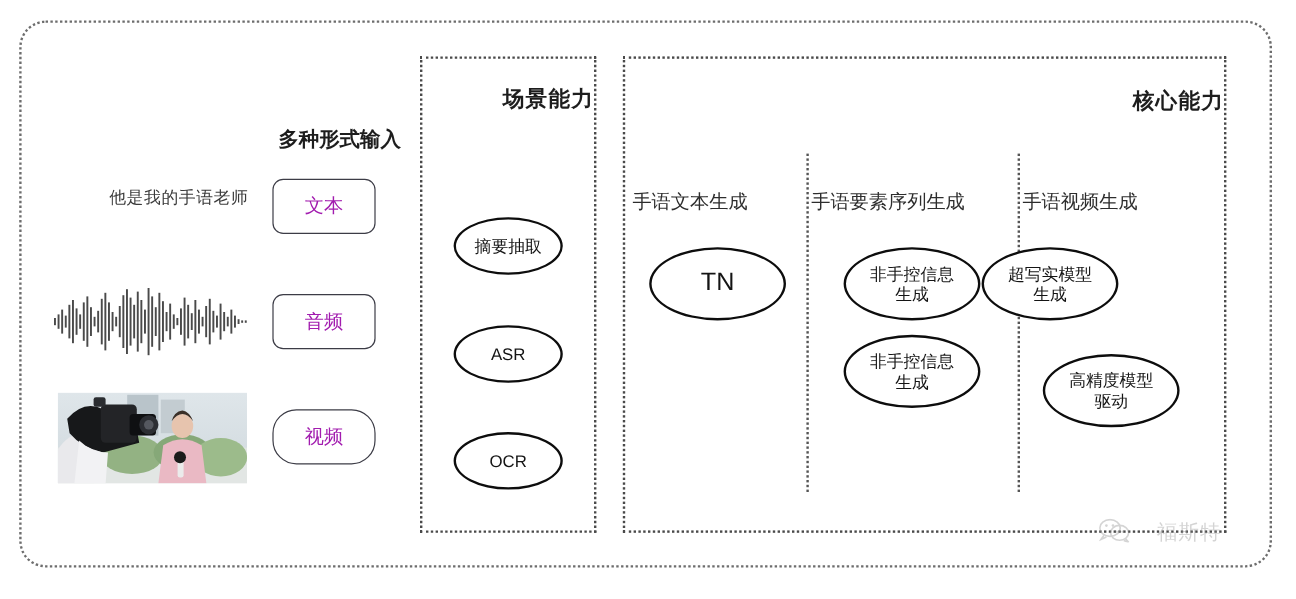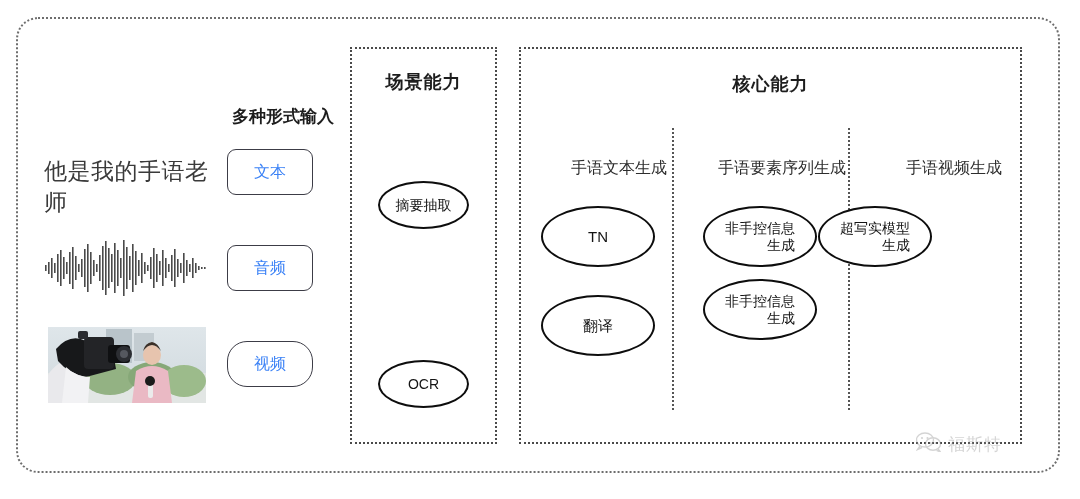--- a/index.html
+++ b/index.html
@@ -38,21 +38,21 @@
     box-sizing: border-box;
     background: transparent;
   }
   .panel-scene { left: 350px; top: 47px; width: 147px; height: 397px; }
   .panel-core  { left: 519px; top: 47px; width: 503px; height: 397px; }
 
   .panel-title {
     position: absolute;
     left: 0;
     right: 0;
-    text-align: center;
+    text-align: right;
     font-size: 18px;
     font-weight: bold;
     color: #1d1d1d;
     letter-spacing: 1px;
   }
   .panel-title-scene { top: 21px; }
   .panel-title-core  { top: 23px; }
 
   
   .divider {
@@ -70,40 +70,41 @@
     left: 208px;
     top: 105px;
     width: 150px;
     text-align: center;
     font-size: 17px;
     font-weight: bold;
     color: #1d1d1d;
   }
   .sample-text {
     position: absolute;
-    left: 44px;
+    left: 60px;
     top: 156px;
     width: 178px;
-    font-size: 23px;
+    text-align: center;
+    font-size: 14px;
     color: #3a3a3a;
     letter-spacing: 0.5px;
   }
 
   .pill {
     position: absolute;
     width: 86px;
     height: 46px;
     border: 1.6px solid #3c3c46;
     border-radius: 9px;
     box-sizing: border-box;
     display: flex;
     align-items: center;
     justify-content: center;
     font-size: 16px;
-    color: #3b82f6;
+    color: #a21caf;
     background: #ffffff;
   }
   .pill-text  { left: 227px; top: 149px; }
   .pill-audio { left: 227px; top: 245px; }
   .pill-video { left: 227px; top: 341px; border-radius: 20px; }
 
   
   .waveform {
     position: absolute;
     left: 45px;
@@ -125,65 +126,65 @@
 
   
   .ellipse {
     position: absolute;
     box-sizing: border-box;
     border: 2.2px solid #0d0d0d;
     border-radius: 50%;
     display: flex;
     align-items: center;
     justify-content: center;
-    text-align: right;
+    text-align: center;
     background: #ffffff;
     color: #141414;
     line-height: 1.18;
   }
   .ellipse-scene {
     width: 91px;
     height: 48px;
     left: 378px;
     font-size: 14px;
   }
   .ellipse-core {
     width: 114px;
     height: 61px;
     font-size: 14px;
   }
-  .ellipse-core-sm { font-size: 15px; }
+  .ellipse-core-sm { font-size: 21px; }
 
   
   .col-heading {
     position: absolute;
     top: 158px;
-    text-align: right;
+    text-align: left;
     font-size: 16px;
     color: #2d2d2d;
   }
 
   .scene-subtitle {
     position: absolute;
     left: 350px;
     top: 131px;
     width: 147px;
     text-align: center;
     font-size: 16px;
     color: #2d2d2d;
   }
 
   
   .watermark {
     position: absolute;
     left: 916px;
     top: 432px;
     display: flex;
-    align-items: flex-end;
-    gap: 6px;
+    align-items: flex-start;
+    gap: 22px;
     opacity: 0.42;
   }
   .watermark-label {
     font-size: 17px;
     color: #9a9a9a;
     letter-spacing: 1px;
   }
 </style>
 </head>
 <body>
@@ -300,58 +301,64 @@
     <span>视频</span>
   </div>
 
   <div class="panel panel-scene">
     <div class="panel-title panel-title-scene">场景能力</div>
   </div>
 
   <div class="ellipse ellipse-scene" style="top:181px;">
     <span>摘要抽取</span>
   </div>
+  <div class="ellipse ellipse-scene" style="top:271px;">
+    <span>ASR</span>
+  </div>
   <div class="ellipse ellipse-scene" style="top:360px;">
     <span>OCR</span>
   </div>
 
   <div class="panel panel-core">
     <div class="panel-title panel-title-core">核心能力</div>
   </div>
 
   <div class="divider divider-1"></div>
   <div class="divider divider-2"></div>
 
   <div class="col-heading" style="left:527px; width:140px;">手语文本生成</div>
   <div class="ellipse ellipse-core ellipse-core-sm" style="left:541px; top:206px;">
     <span>TN</span>
   </div>
-  <div class="ellipse ellipse-core ellipse-core-sm" style="left:541px; top:295px;">
-    <span>翻译</span>
-  </div>
 
   <div class="col-heading" style="left:676px; width:170px;">手语要素序列生成</div>
   <div class="ellipse ellipse-core" style="left:703px; top:206px;">
     <span>
       <span>非手控信息</span><br>
       <span>生成</span>
     </span>
   </div>
   <div class="ellipse ellipse-core" style="left:703px; top:279px;">
     <span>
       <span>非手控信息</span><br>
       <span>生成</span>
     </span>
   </div>
 
   <div class="col-heading" style="left:852px; width:150px;">手语视频生成</div>
   <div class="ellipse ellipse-core" style="left:818px; top:206px;">
     <span>
       <span>超写实模型</span><br>
       <span>生成</span>
+    </span>
+  </div>
+  <div class="ellipse ellipse-core" style="left:869px; top:295px;">
+    <span>
+      <span>高精度模型</span><br>
+      <span>驱动</span>
     </span>
   </div>
 
   <div class="watermark">
     <span>
       <svg width="26" height="20" viewBox="0 0 26 20">
         <ellipse cx="9" cy="8" rx="8.5" ry="7" fill="none" stroke="#9a9a9a" stroke-width="1.4"></ellipse>
         <path d="M4 14 l-2.5 3.5 l4.5 -2" fill="none" stroke="#9a9a9a" stroke-width="1.4"></path>
         <circle cx="6" cy="6" r="1.1" fill="#9a9a9a"></circle>
         <circle cx="11.5" cy="6" r="1.1" fill="#9a9a9a"></circle>

